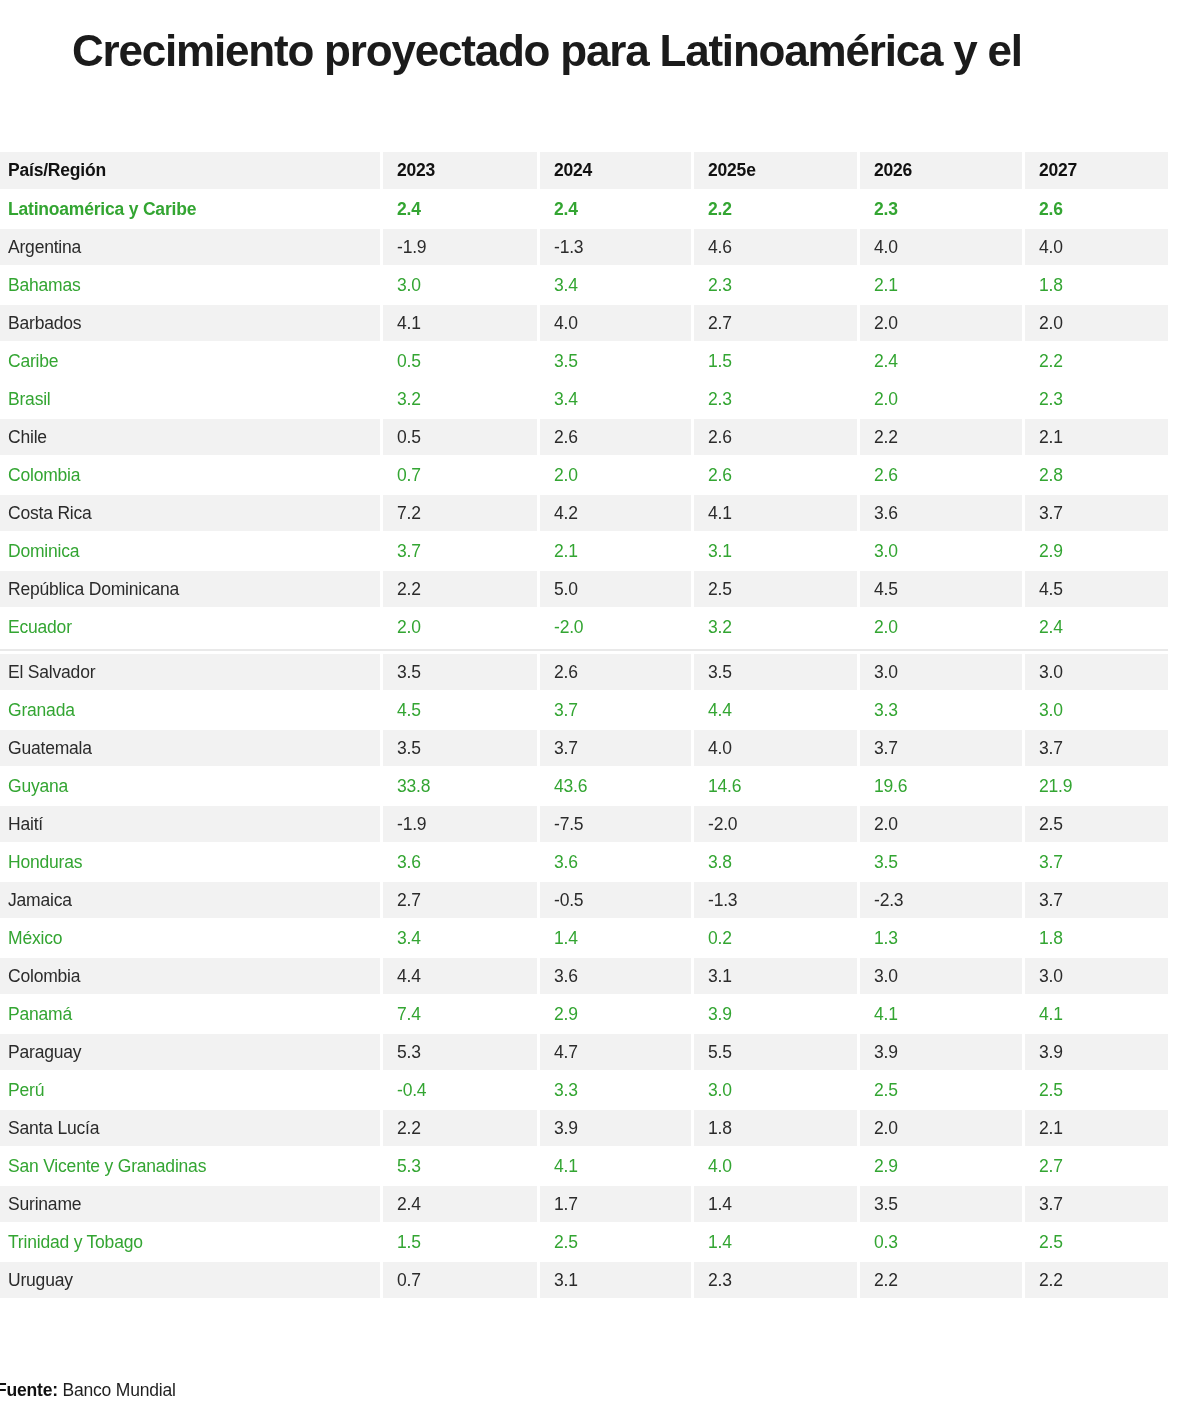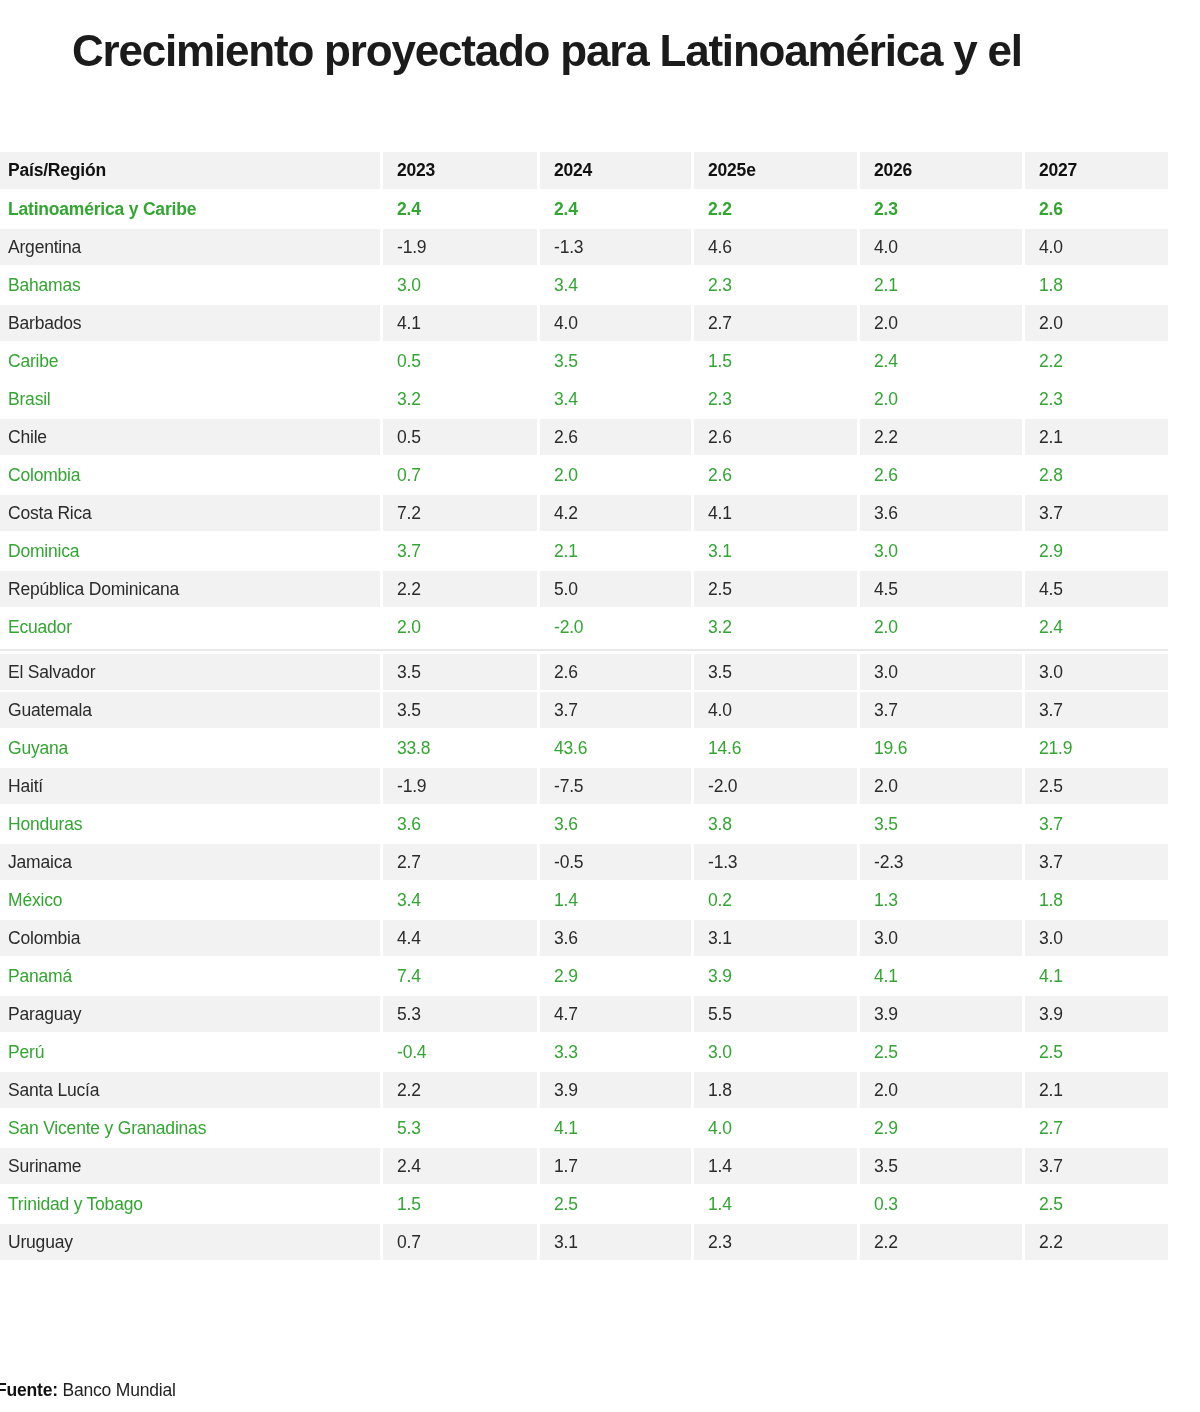--- a/index.html
+++ b/index.html
@@ -192,20 +192,28 @@
         <td colspan="6"></td>
       </tr>
       <tr class="odd">
         <td>El Salvador</td>
         <td>3.5</td>
         <td>2.6</td>
         <td>3.5</td>
         <td>3.0</td>
         <td>3.0</td>
       </tr>
+      <tr class="even">
+        <td>Granada</td>
+        <td>4.5</td>
+        <td>3.7</td>
+        <td>4.4</td>
+        <td>3.3</td>
+        <td>3.0</td>
+      </tr>
       <tr class="odd">
         <td>Guatemala</td>
         <td>3.5</td>
         <td>3.7</td>
         <td>4.0</td>
         <td>3.7</td>
         <td>3.7</td>
       </tr>
       <tr class="even">
         <td>Guyana</td>

